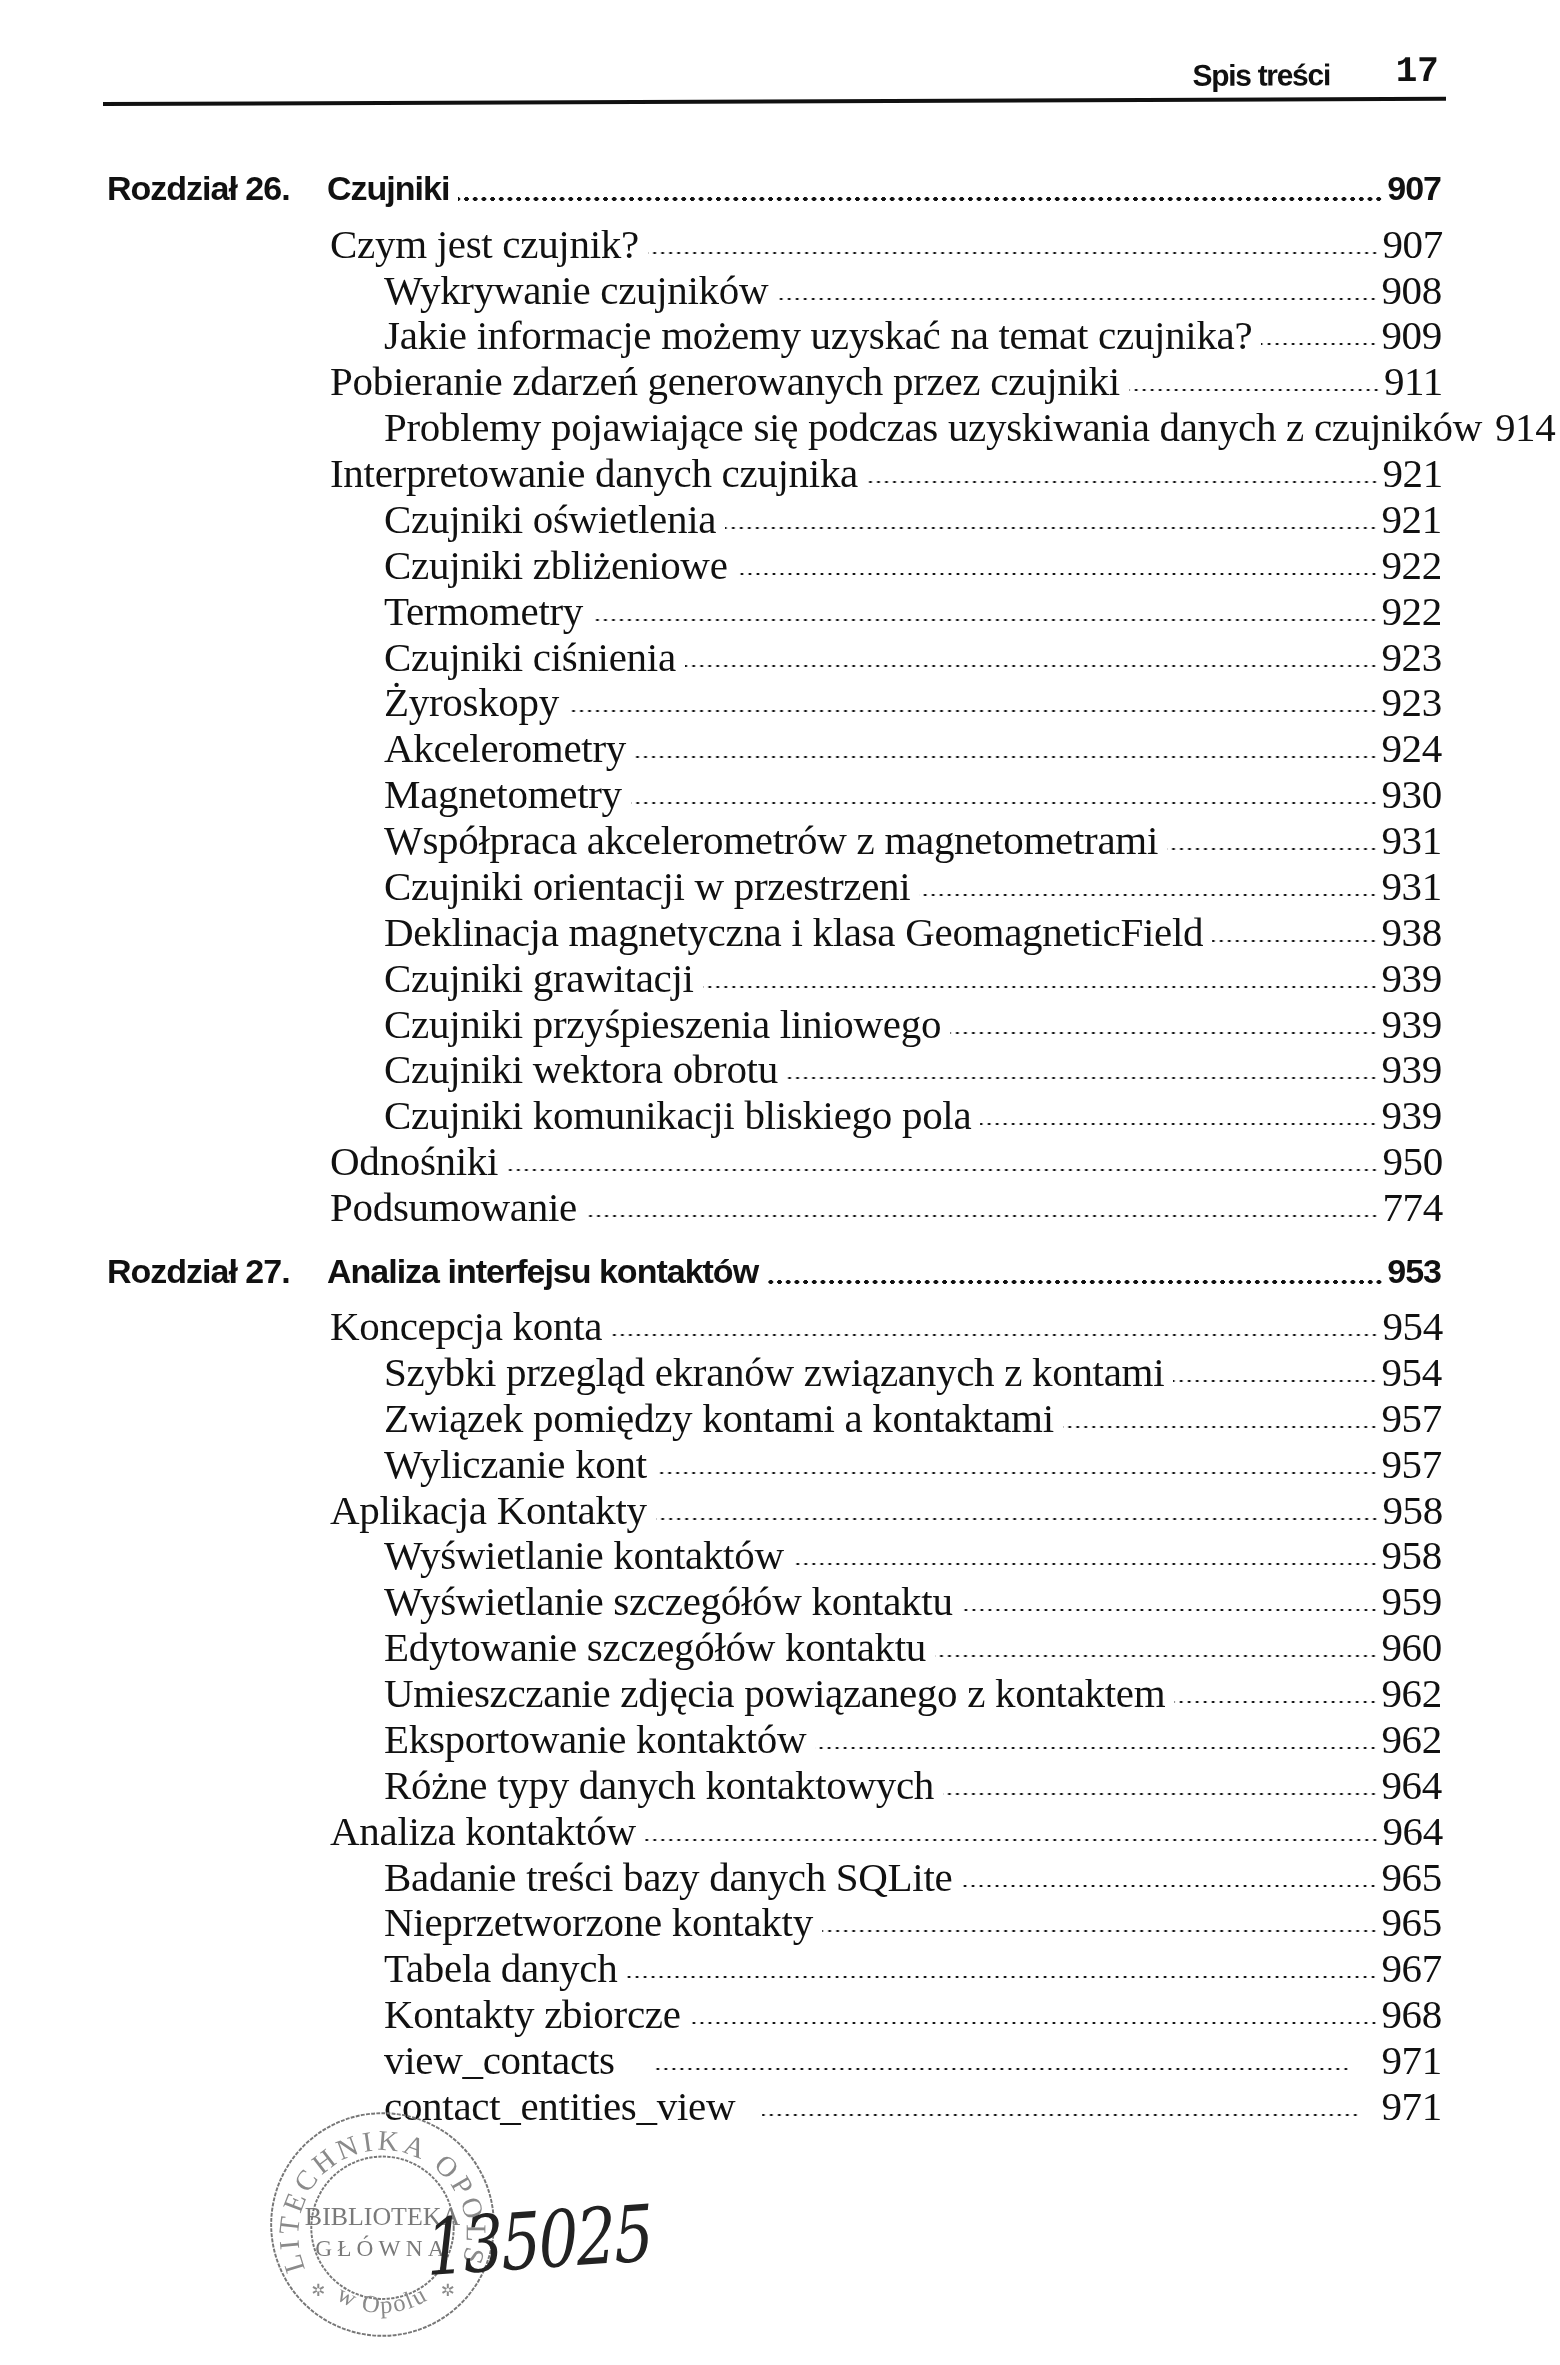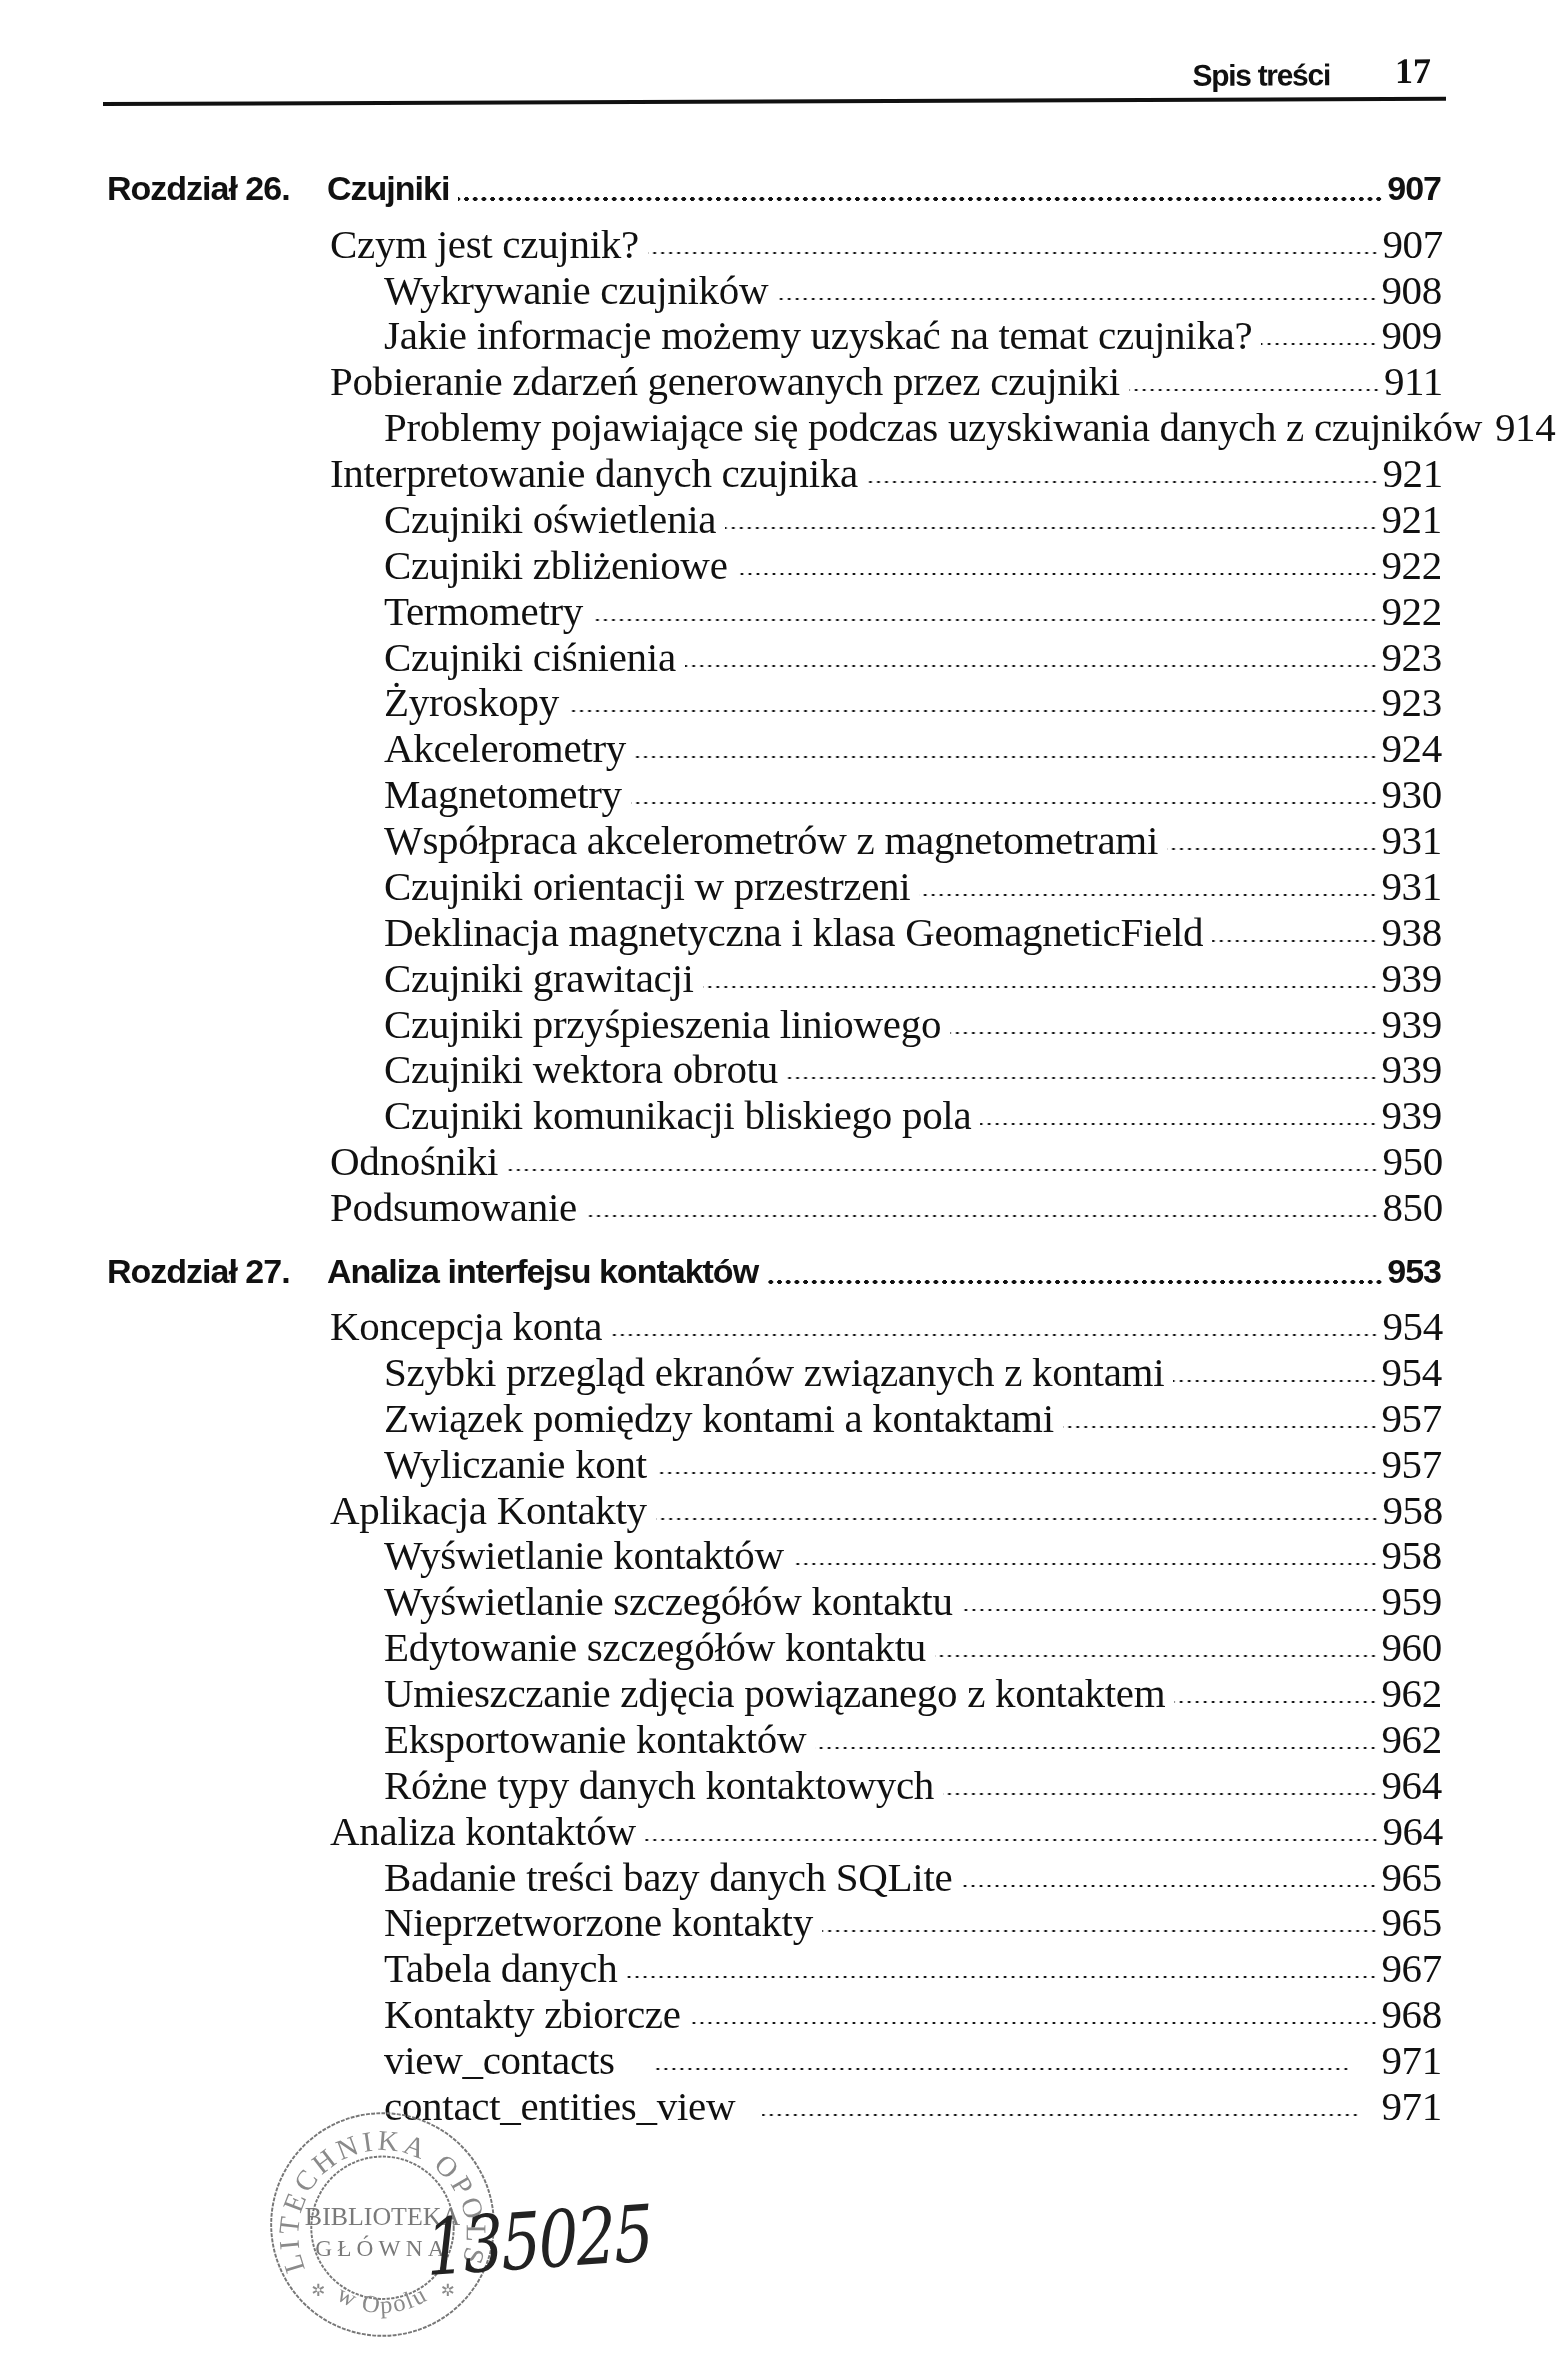--- a/index.html
+++ b/index.html
@@ -11,22 +11,22 @@
       position: absolute; left: 103px; top: 50px; width: 1343px; height: 52px;
       border-bottom: 4.5px solid #111;
       transform: rotate(-0.22deg); transform-origin: left bottom;
     }
     .rh-title {
       position: absolute; right: 116px; bottom: 5.2px;
       font-family: "Liberation Sans", sans-serif; font-weight: 700;
       font-size: 30px; letter-spacing: -1.3px;
     }
     .rh-page {
-      position: absolute; right: 15px; bottom: 5.2px;
-      font-family: Liberation Serif, serif; font-weight: 700;
+      position: absolute; right: 7px; bottom: 5.2px;
+      font-family: Liberation Mono, monospace; font-weight: 700;
       font-size: 36px;
     }
     .toc { position: absolute; left: 0; top: 0; width: 1560px; }
     .toc-row {
       position: absolute; display: flex; align-items: baseline;
       white-space: nowrap;
     }
     .chapter-row { left: 107px; width: 1334px; font-family: "Liberation Sans", sans-serif; font-weight: 700; font-size: 34px; letter-spacing: -1px; }
     .chapter-label { width: 220px; display: inline-block; }
     .entry-row { font-family: "Liberation Serif", serif; font-size: 41px; letter-spacing: -0.3px; }
@@ -172,21 +172,21 @@
       <span class="pageno">939</span>
     </div>
   <div class="toc-row entry-row lvl1" style="top:1137px;">
       <span class="title">Odnośniki</span>
       <span class="leader"></span>
       <span class="pageno">950</span>
     </div>
   <div class="toc-row entry-row lvl1" style="top:1183px;">
       <span class="title">Podsumowanie</span>
       <span class="leader"></span>
-      <span class="pageno">850</span>
+      <span class="pageno">774</span>
     </div>
 
   <div class="toc-row chapter-row" style="top:1252px;">
     <span class="chapter-label">Rozdział 27.</span>
     <span class="title">Analiza interfejsu kontaktów</span>
     <span class="leader"></span>
     <span class="pageno">953</span>
   </div>
 
   <div class="toc-row entry-row lvl1" style="top:1302px;">

